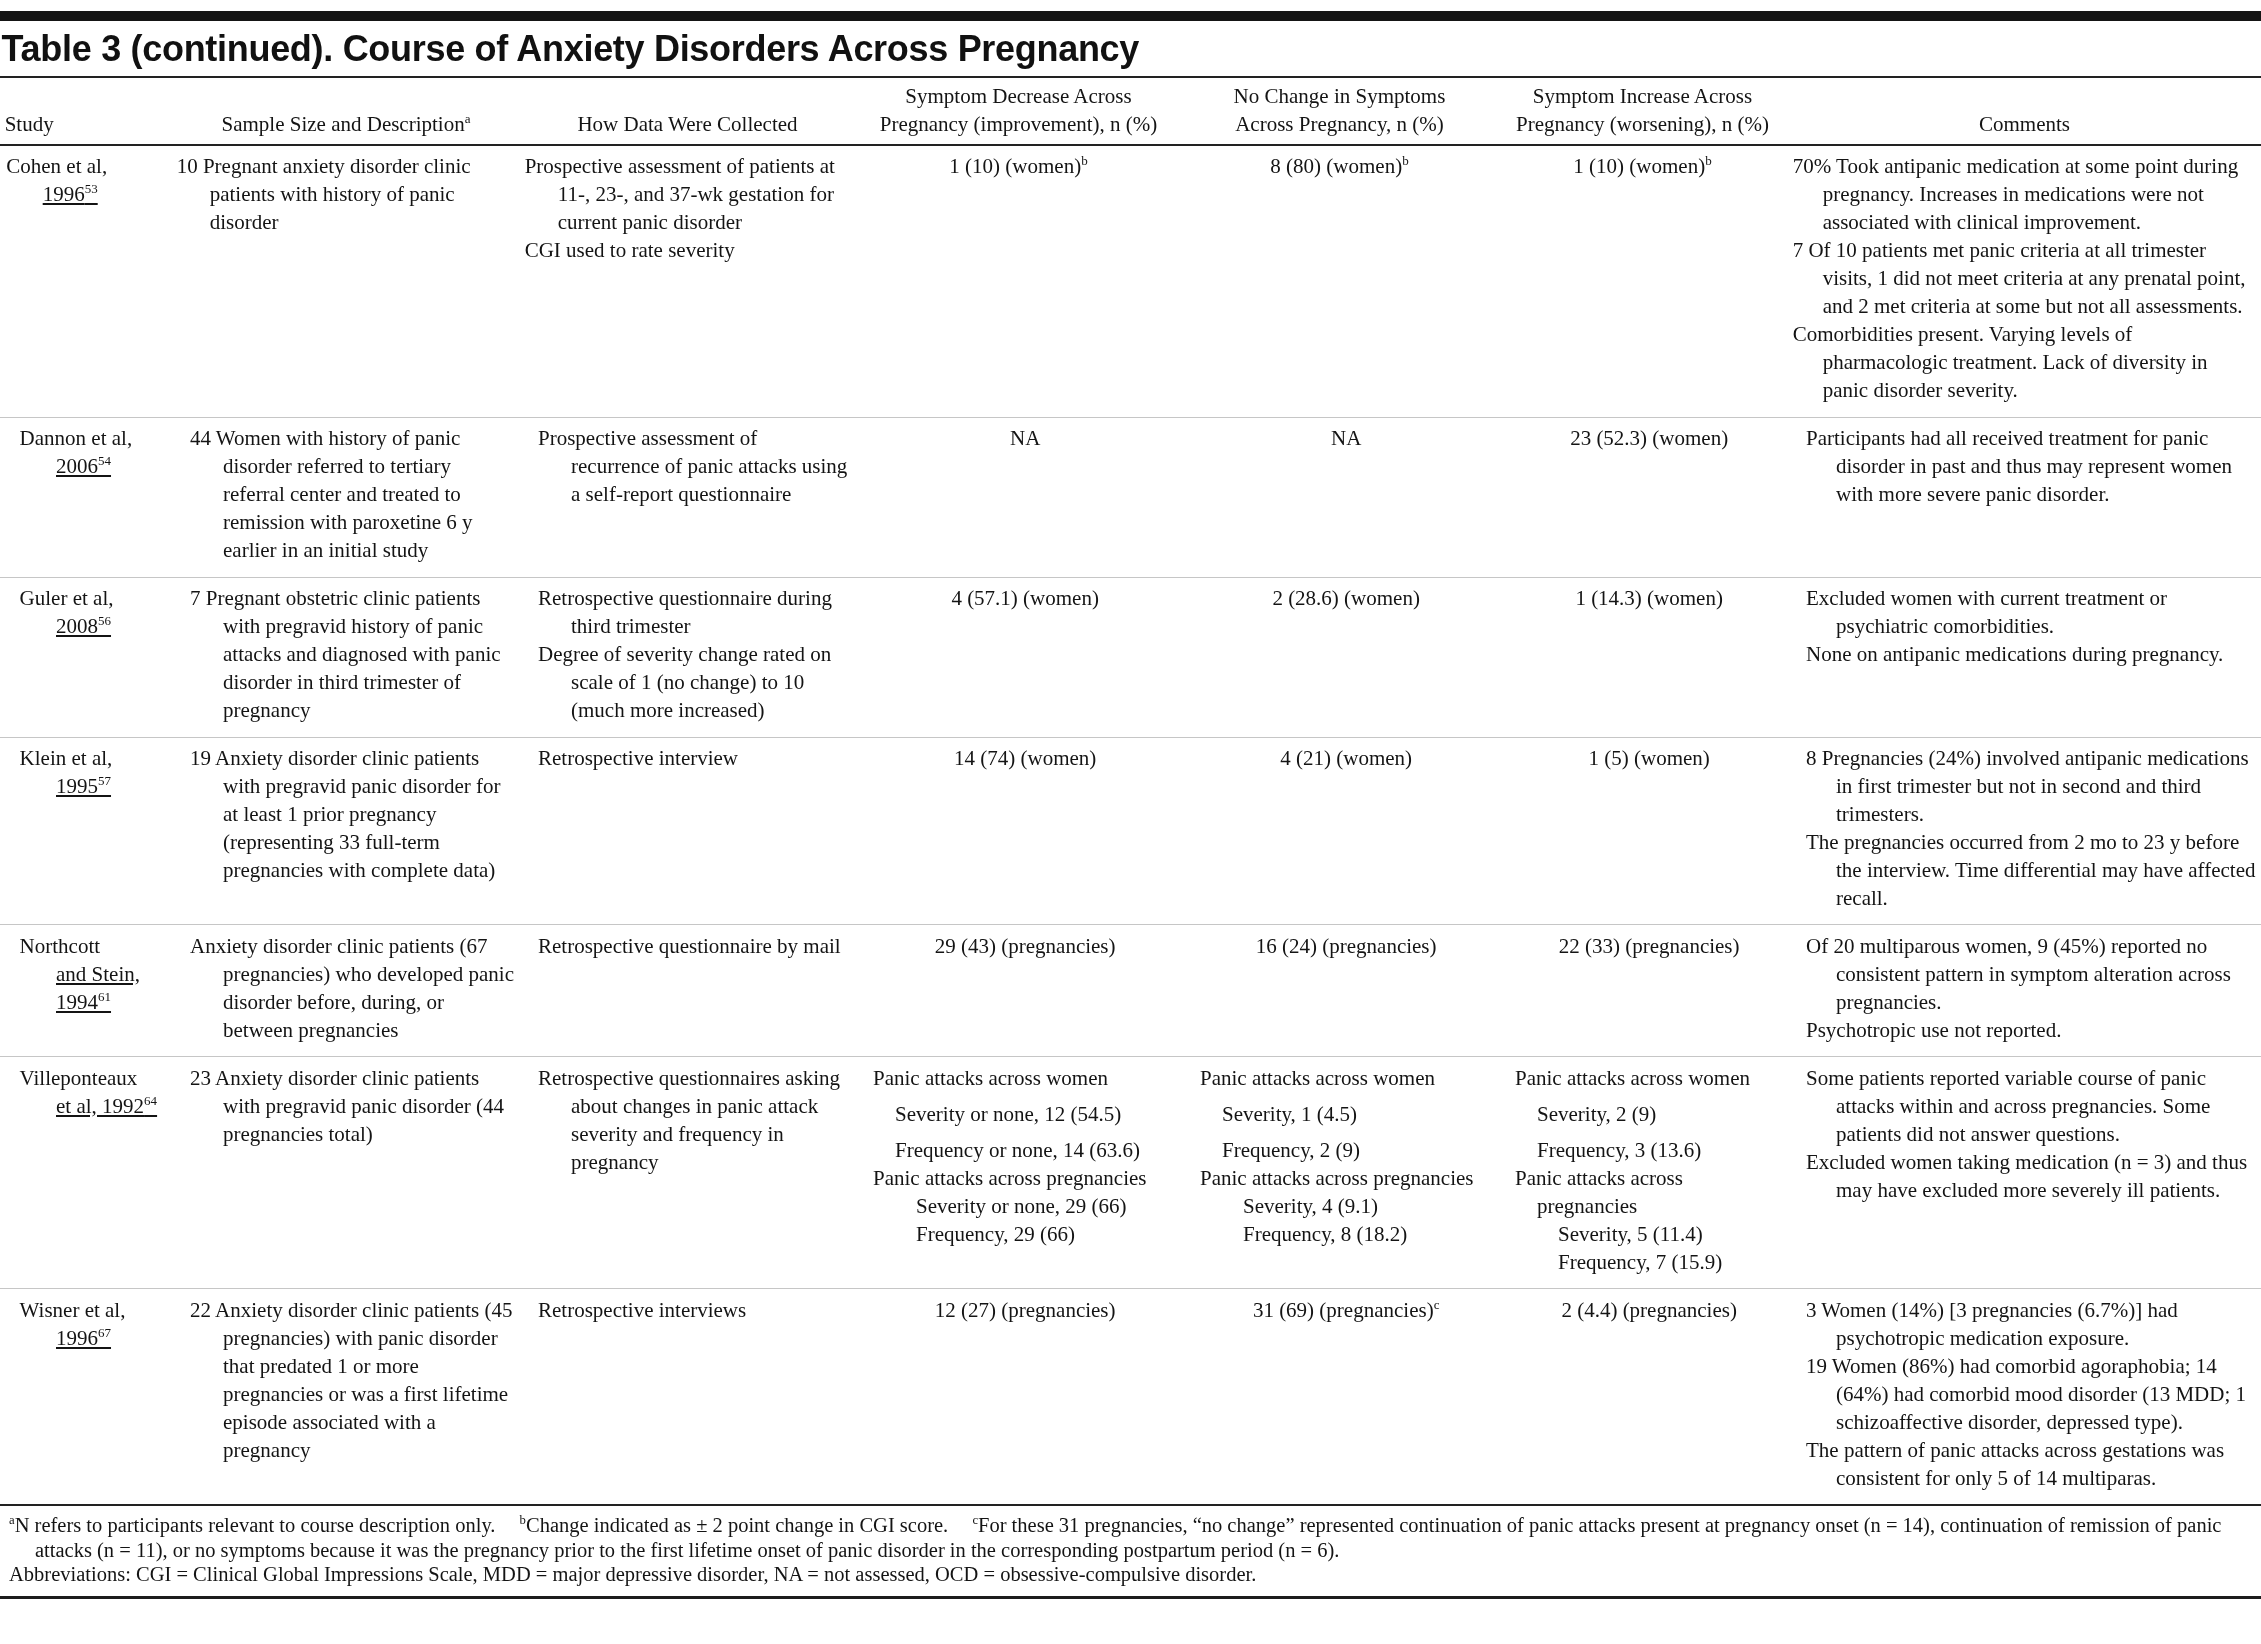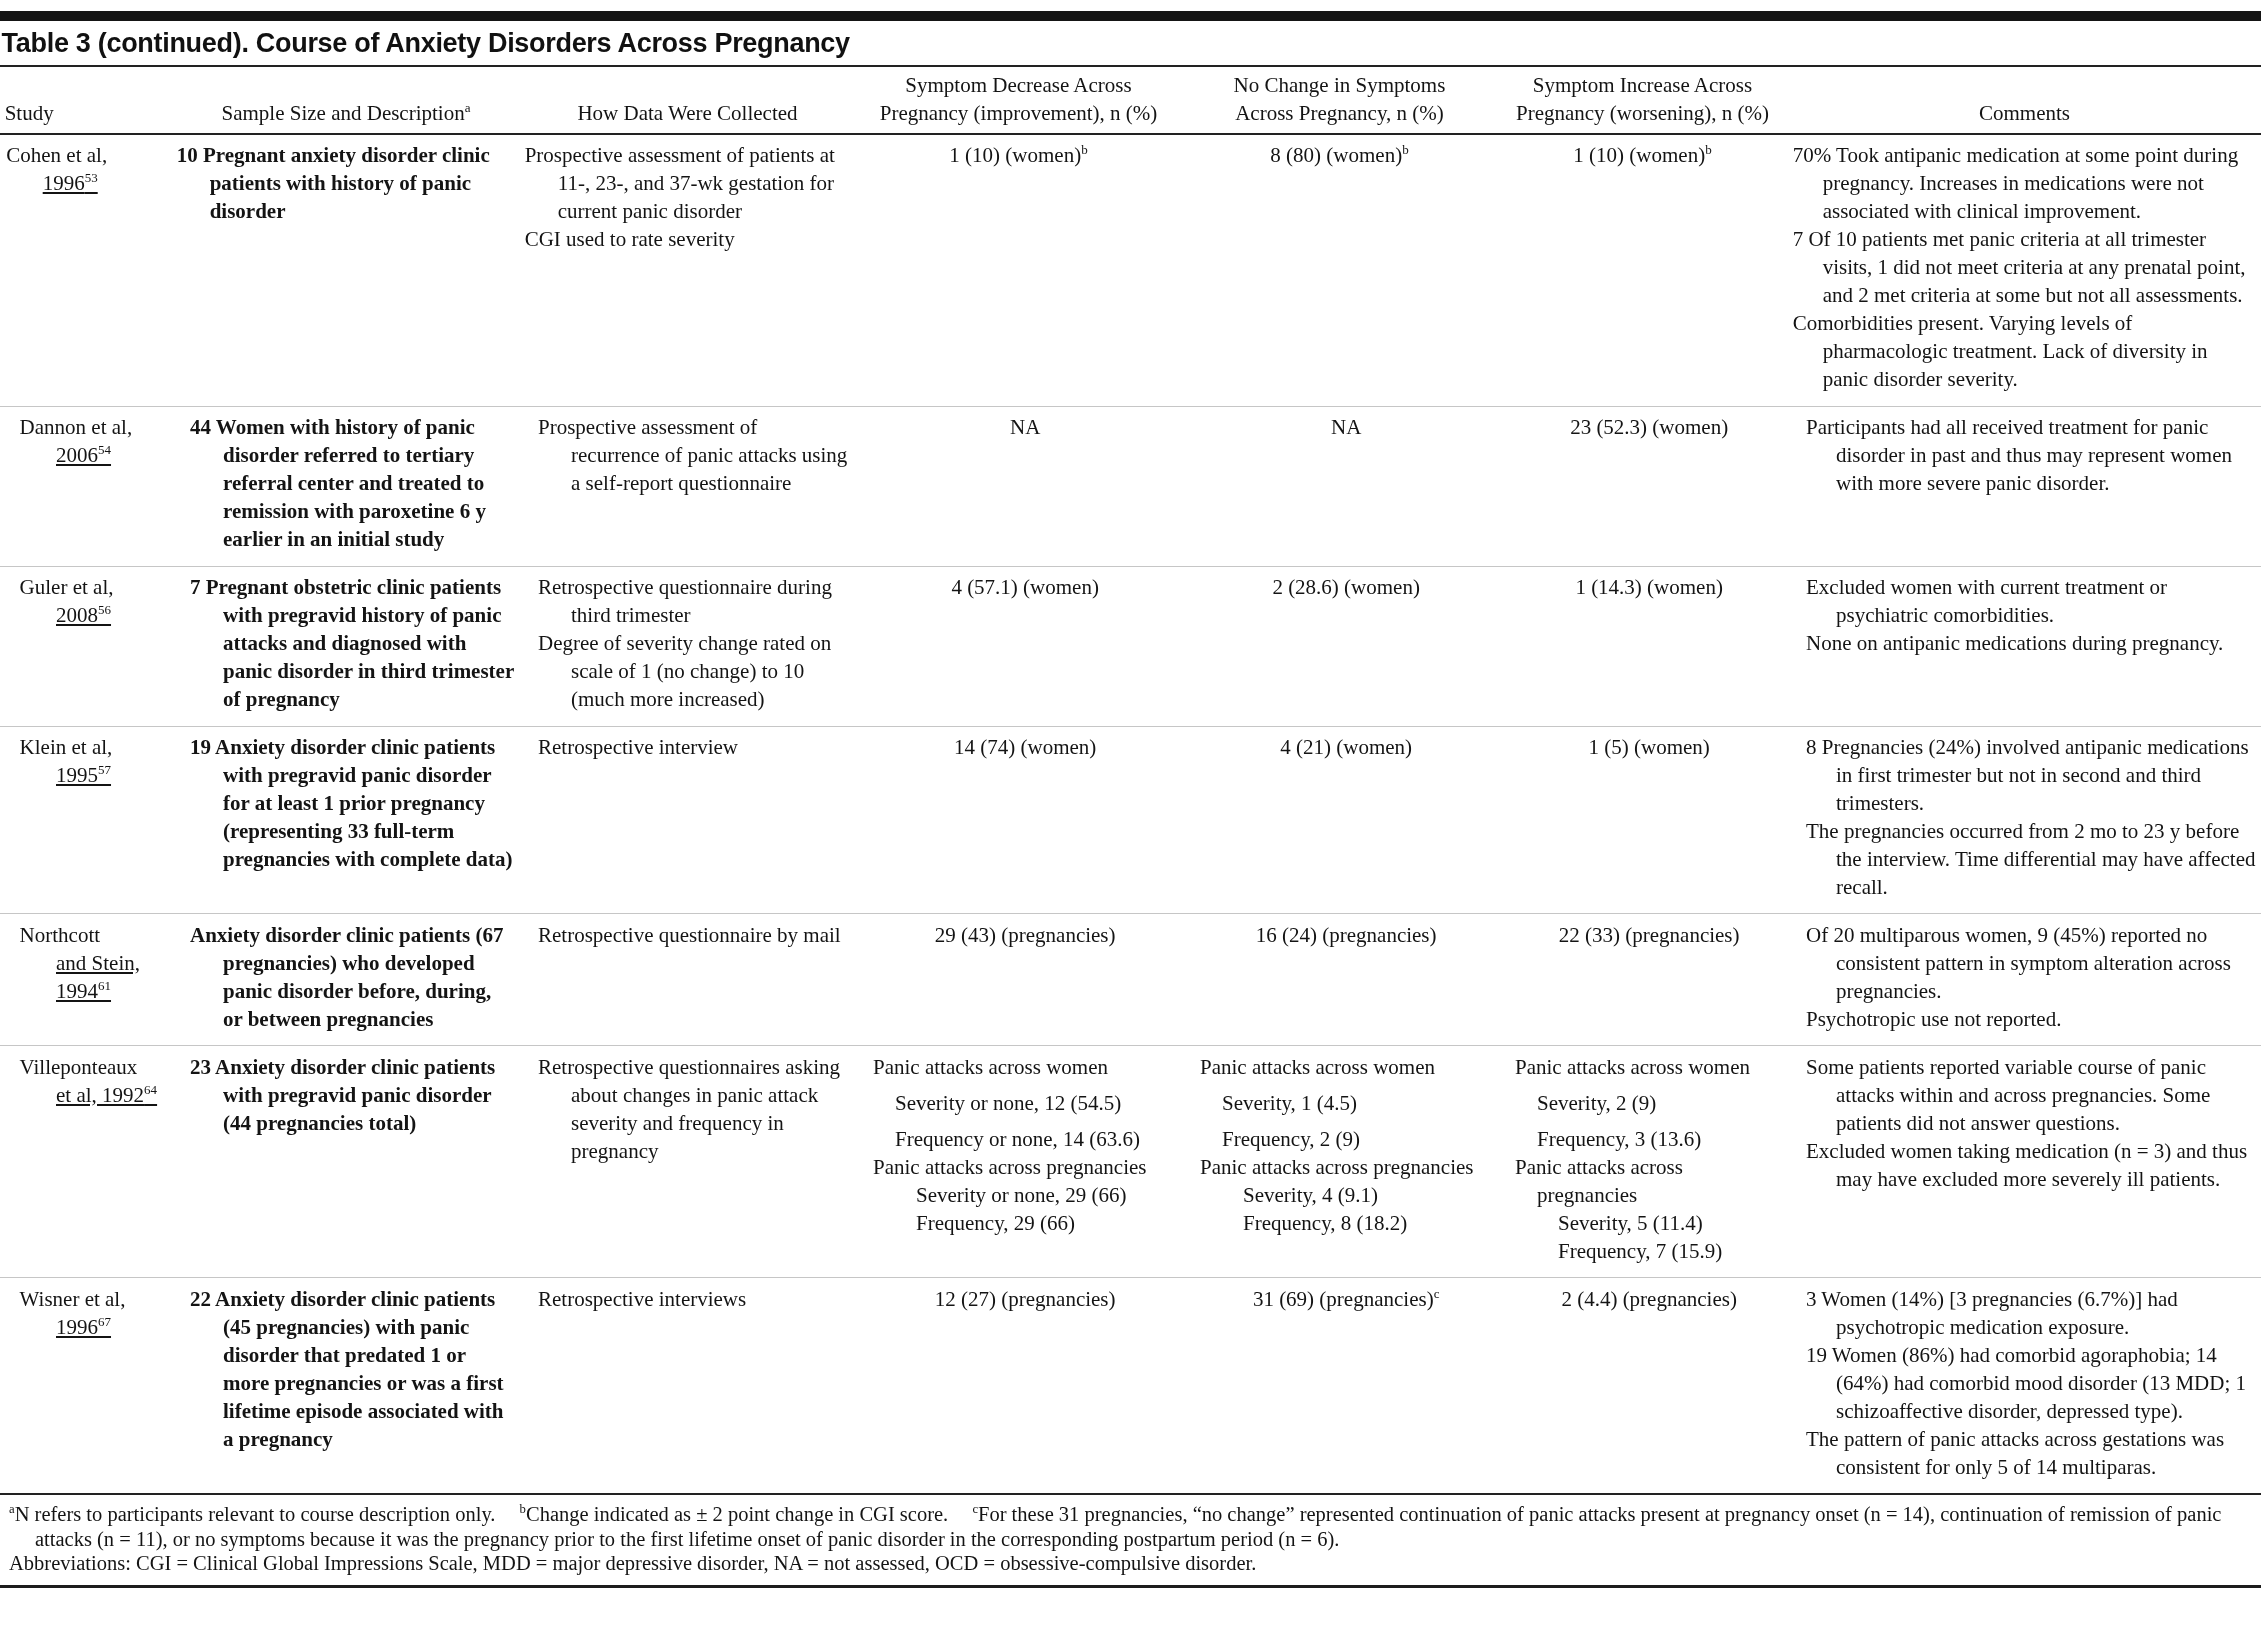--- a/index.html
+++ b/index.html
@@ -12,21 +12,21 @@
   .page { width: 2261px; }
 
   .top-bar {
     margin-top: 11px;
     height: 10.2px;
     background: #151515;
   }
   .title {
     font-family: "Liberation Sans", sans-serif;
     font-weight: bold;
-    font-size: 27px;
+    font-size: 36px;
     letter-spacing: -0.3px;
     color: #111;
     margin: 7px 0 5.5px 1.6px;
   }
   .title-rule { border-top: 2.4px solid #222; }
 
   table.main {
     border-collapse: collapse;
     table-layout: fixed;
     width: 2261px;
@@ -54,21 +54,21 @@
   td {
     vertical-align: top;
     padding: 6.3px 4.7px 12.6px 4.7px;
     text-align: left;
   }
   tbody tr + tr td { border-top: 1.6px solid #c6c6c6; padding-left: 18px; }
 
   .line { margin: 0; }
   td.study .line.i0 { padding-left: 1.6px; }
   td.study .line.i1 { padding-left: 38px; text-decoration: underline; }
-  td.sample .line { padding-left: 33px; text-indent: -33px; font-weight: bold; }
+  td.sample .line { padding-left: 33px; text-indent: -33px; }
   td.collected .line { padding-left: 33px; text-indent: -33px; }
   td.comments .line { padding-left: 30px; text-indent: -30px; }
   td.val.center { text-align: center; }
   td.val.vlist .line.i0 { padding-left: 22px;  text-indent: -22px; }
   td.val.vlist .line.i1 { padding-left: 44px;  text-indent: -22px; margin-top: 8px; }
   td.val.vlist .line.i2 { padding-left: 65px;  text-indent: -22px; }
 
   sup {
     font-size: 62%;
     line-height: 0;

